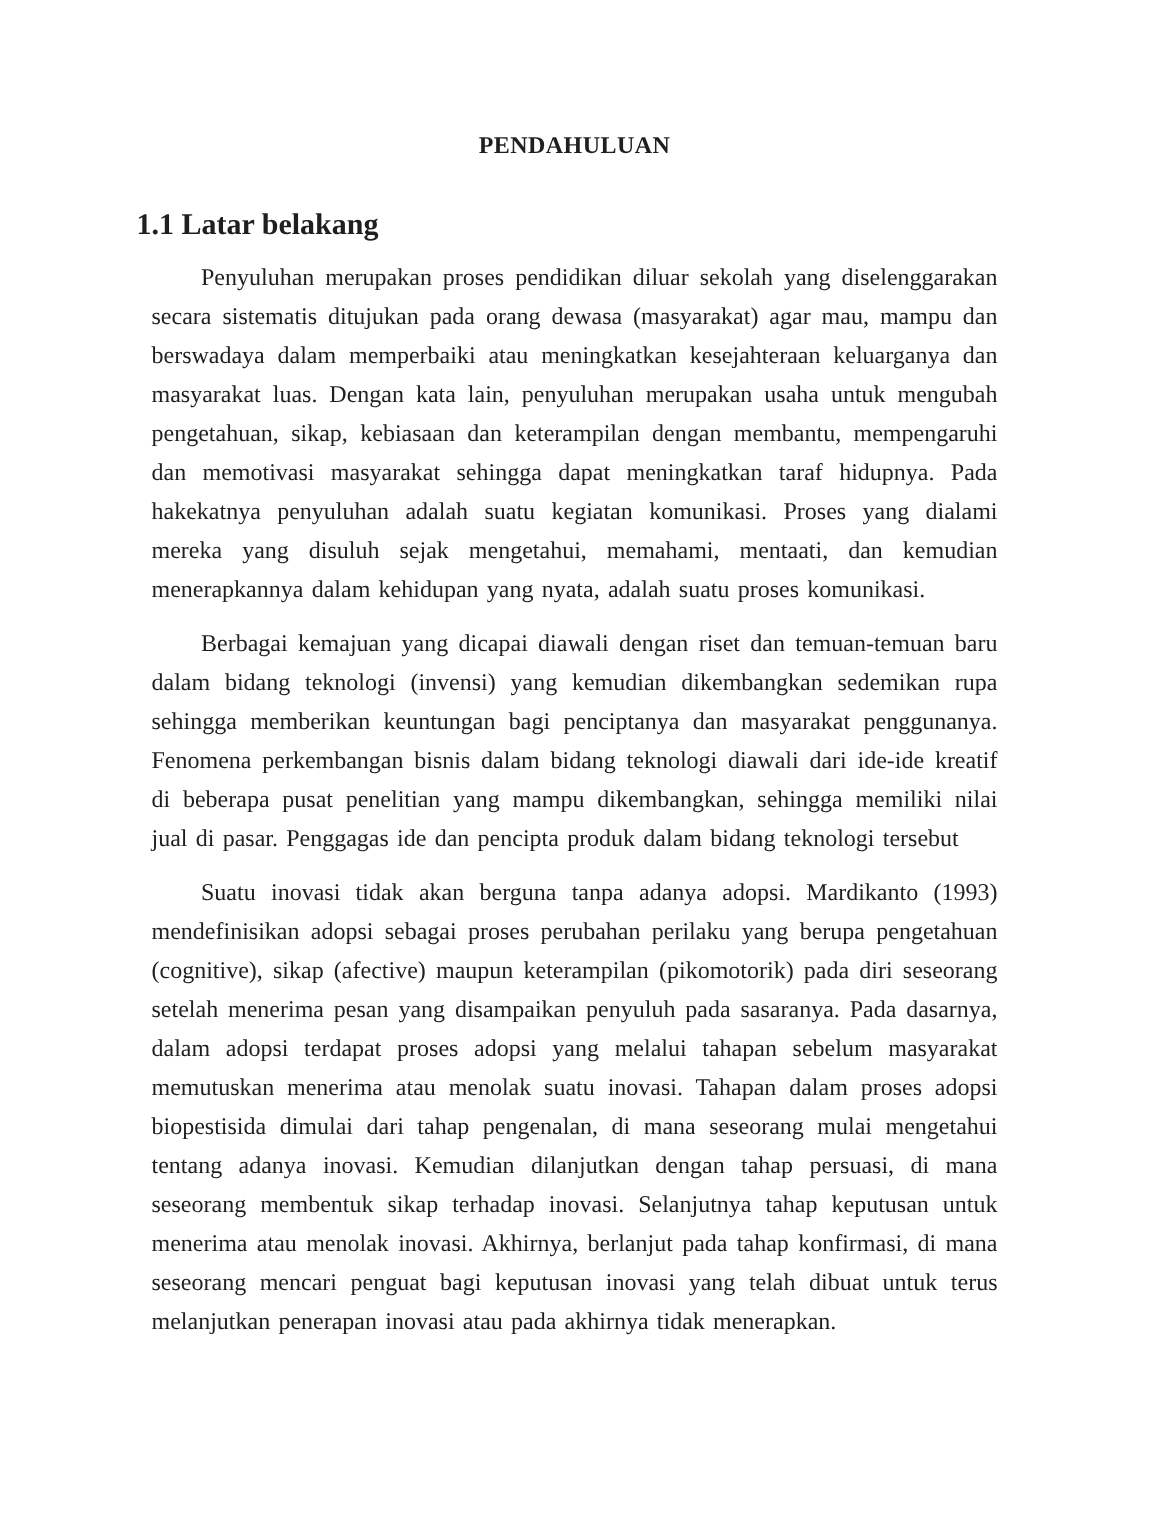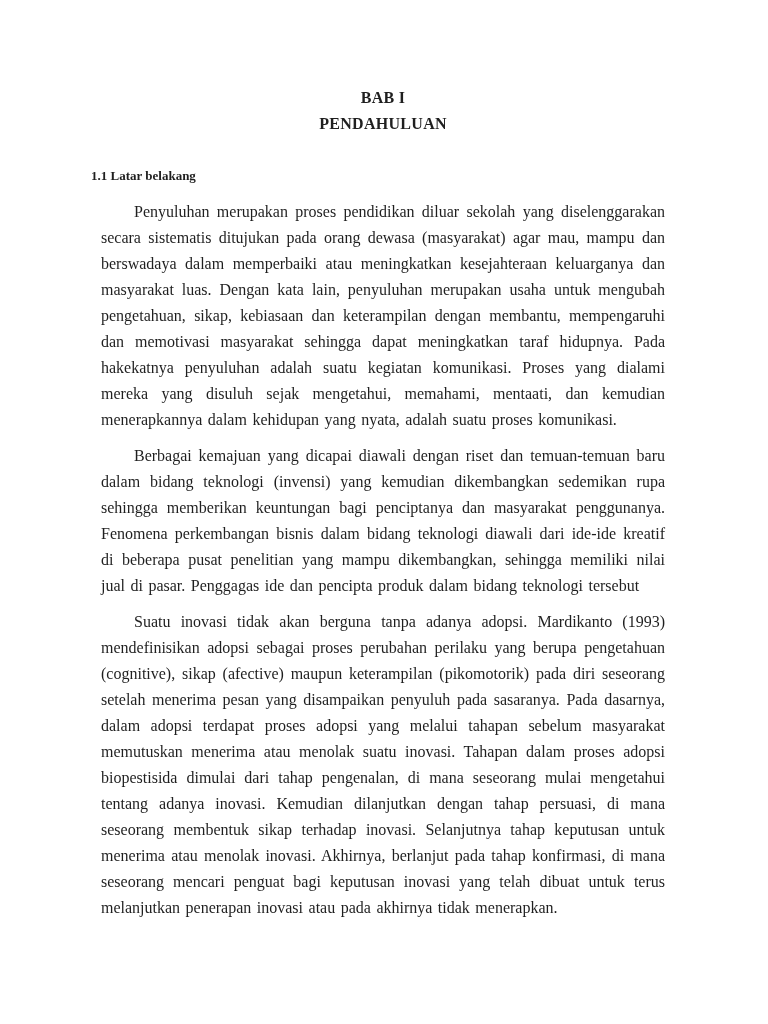--- a/index.html
+++ b/index.html
@@ -25,39 +25,38 @@
   .chapter-subtitle {
     margin: 0;
     font-size: 16px;
     line-height: 26px;
     font-weight: bold;
     text-align: center;
     letter-spacing: 0.3px;
   }
   .section-heading {
     margin: 26px 0 0 0;
-    font-size: 13px;
+    font-size: 20px;
     line-height: 26px;
     font-weight: bold;
     text-align: left;
   }
   .body-paragraph {
     margin: 10px;
     font-size: 16px;
     line-height: 26px;
     text-align: justify;
     text-indent: 33px;
     word-spacing: 1.5px;
   }
 </style>
 </head>
 <body>
 
 <div class="page">
-  <h1 class="chapter-title">BAB I</h1>
   <h1 class="chapter-subtitle">PENDAHULUAN</h1>
 
   <h2 class="section-heading">1.1 Latar belakang</h2>
 
   <p class="body-paragraph">Penyuluhan merupakan proses pendidikan diluar sekolah yang diselenggarakan secara sistematis ditujukan pada orang dewasa (masyarakat) agar mau, mampu dan berswadaya dalam memperbaiki atau meningkatkan kesejahteraan keluarganya dan masyarakat luas. Dengan kata lain, penyuluhan merupakan usaha untuk mengubah pengetahuan, sikap, kebiasaan dan keterampilan dengan membantu, mempengaruhi dan memotivasi masyarakat sehingga dapat meningkatkan taraf hidupnya. Pada hakekatnya penyuluhan adalah suatu kegiatan komunikasi. Proses yang dialami mereka yang disuluh sejak mengetahui, memahami, mentaati, dan kemudian menerapkannya dalam kehidupan yang nyata, adalah suatu proses komunikasi.</p>
   <p class="body-paragraph">Berbagai kemajuan yang dicapai diawali dengan riset dan temuan-temuan baru dalam bidang teknologi (invensi) yang kemudian dikembangkan sedemikan rupa sehingga memberikan keuntungan bagi penciptanya dan masyarakat penggunanya. Fenomena perkembangan bisnis dalam bidang teknologi diawali dari ide-ide kreatif di beberapa pusat penelitian yang mampu dikembangkan, sehingga memiliki nilai jual di pasar. Penggagas ide dan pencipta produk dalam bidang teknologi tersebut</p>
   <p class="body-paragraph">Suatu inovasi tidak akan berguna tanpa adanya adopsi. Mardikanto (1993) mendefinisikan adopsi sebagai proses perubahan perilaku yang berupa pengetahuan (cognitive), sikap (afective) maupun keterampilan (pikomotorik) pada diri seseorang setelah menerima pesan yang disampaikan penyuluh pada sasaranya. Pada dasarnya, dalam adopsi terdapat proses adopsi yang melalui tahapan sebelum masyarakat memutuskan menerima atau menolak suatu inovasi. Tahapan dalam proses adopsi biopestisida dimulai dari tahap pengenalan, di mana seseorang mulai mengetahui tentang adanya inovasi. Kemudian dilanjutkan dengan tahap persuasi, di mana seseorang membentuk sikap terhadap inovasi. Selanjutnya tahap keputusan untuk menerima atau menolak inovasi. Akhirnya, berlanjut pada tahap konfirmasi, di mana seseorang mencari penguat bagi keputusan inovasi yang telah dibuat untuk terus melanjutkan penerapan inovasi atau pada akhirnya tidak menerapkan.</p>
 </div>
 
 </body></html>

